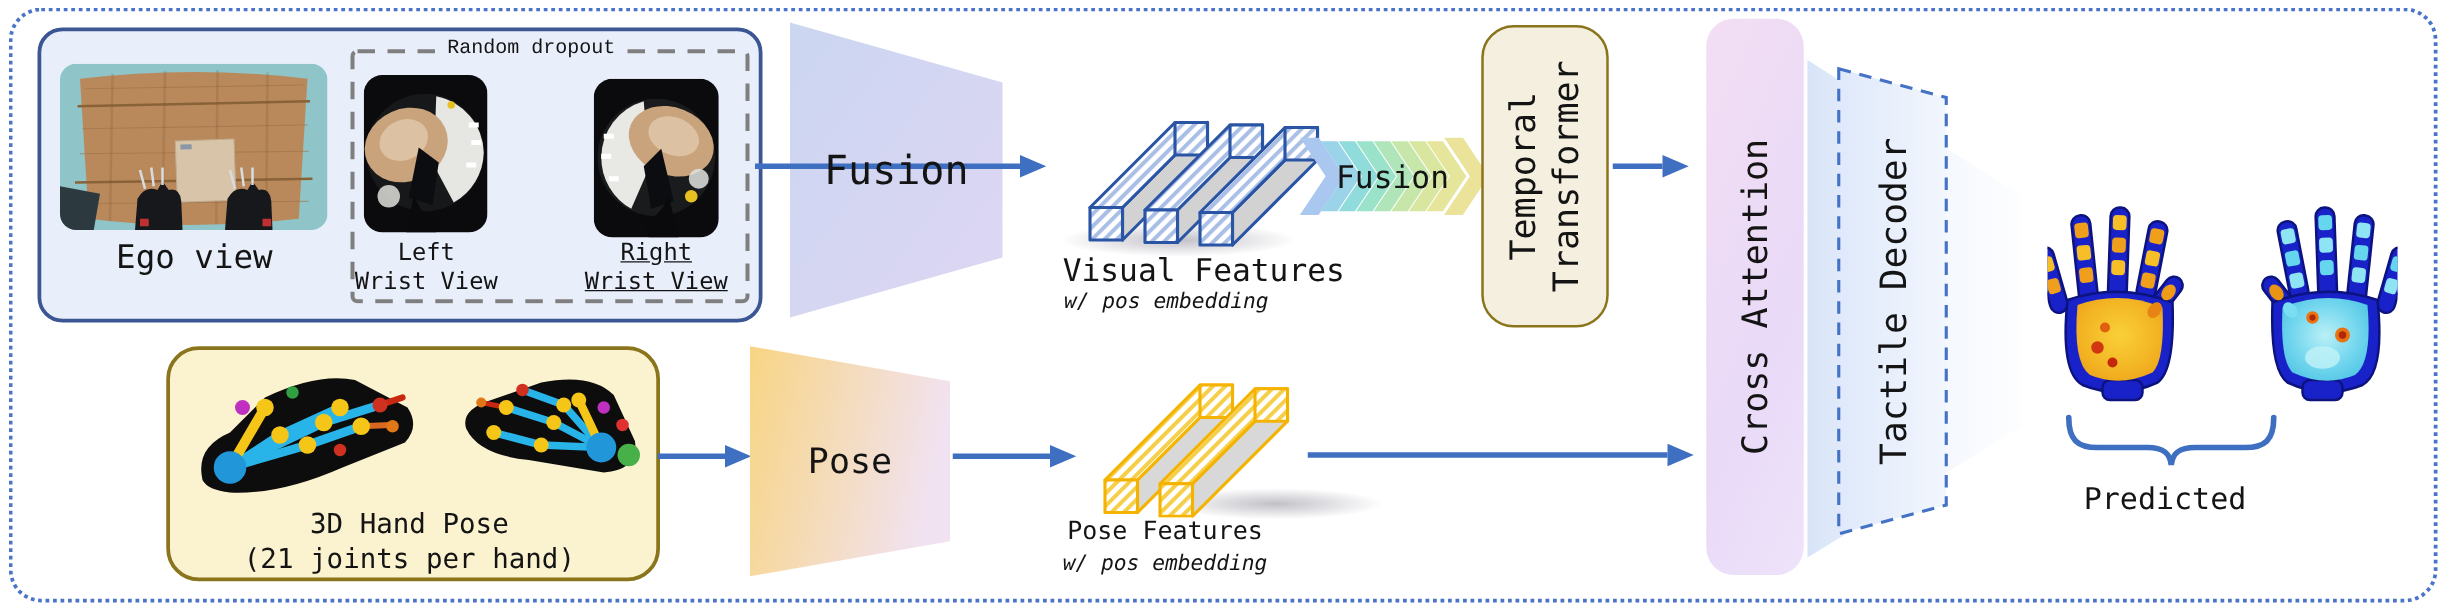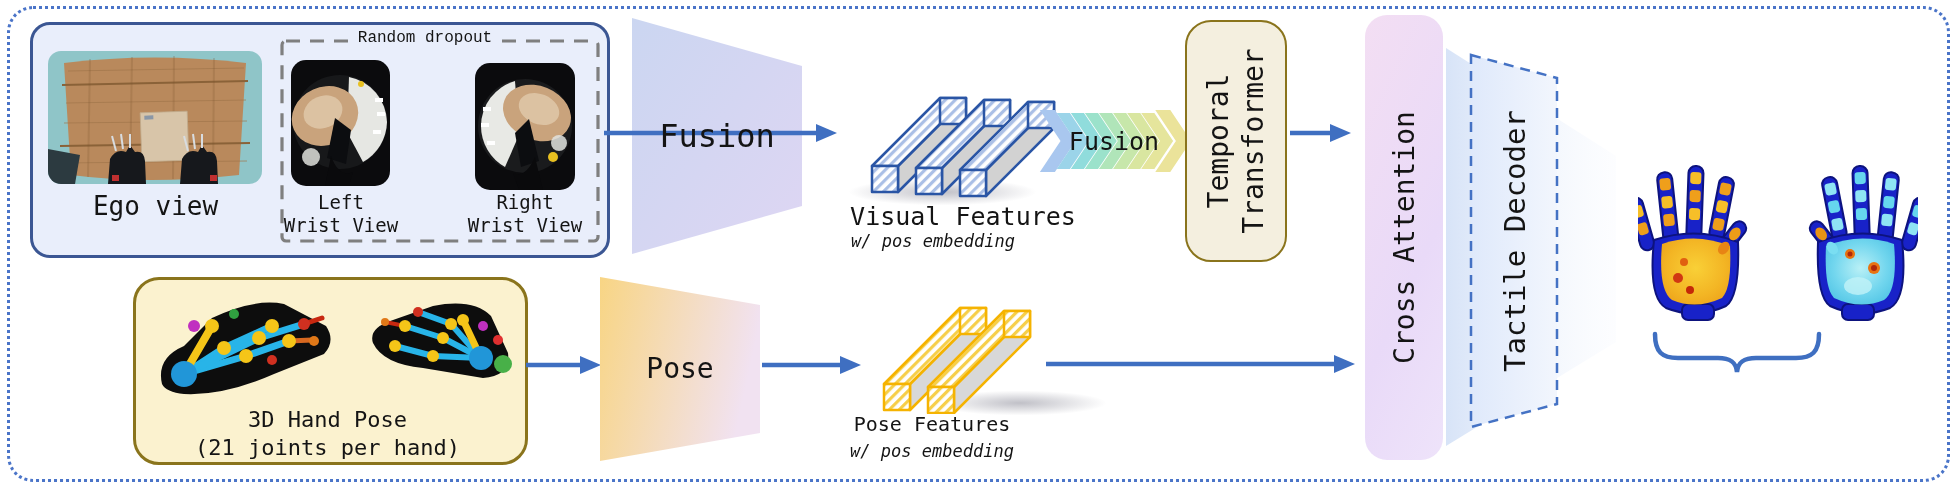--- a/index.html
+++ b/index.html
@@ -169,21 +169,21 @@
         <path d="M60,94 Q50,116 38,110 L44,127 L68,127 Z" fill="#0a0a0c"></path>
         <g fill="#ffffff">
             <rect x="8" y="44" width="8" height="4"></rect>
             <rect x="6" y="60" width="8" height="4"></rect>
             <rect x="12" y="78" width="8" height="4"></rect>
           </g>
         <circle cx="78" cy="94" r="5" fill="#e8c020"></circle>
         <circle cx="84" cy="80" r="8" fill="#e2e3df" opacity="0.85"></circle>
       </g>
     </svg>
-    <div class="lbl wrist-lbl abs" style="left:432px;top:166px;width:120px;">
+    <div class="lbl wrist-lbl abs" style="left:432px;top:166px;width:120px;text-decoration:underline;">
       <span style="display:block">Right</span>
       <span style="display:block">Wrist View</span>
     </div>
   </div>
 
   <svg class="abs" style="left:628px;top:16px;" width="178" height="240" viewBox="0 0 178 240">
     <defs>
       <linearGradient id="gdino" x1="0" y1="0" x2="1" y2="1">
         <stop offset="0" stop-color="#cbd6f1"></stop>
           <stop offset="1" stop-color="#ded6f3"></stop>
@@ -370,20 +370,21 @@
           <ellipse cx="103" cy="76" rx="5" ry="7" fill="#ea9414"></ellipse>
           <ellipse cx="103" cy="94" rx="5" ry="7" fill="#7adef2"></ellipse>
         </g>
     </g>
   </svg>
 
   <svg class="abs" style="left:1652px;top:330px;" width="172" height="46" viewBox="0 0 172 46">
     <path class="brace-path" d="M3,4 C3,22 10,28 26,28 L66,28 C78,28 84,32 85,42 C86,32 92,28 104,28 L144,28 C160,28 167,22 167,4"></path>
   </svg>
   <div class="lbl predicted-lbl abs">
+    <span style="display:block">Predicted</span>
   </div>
 
   <div class="pose-box abs">
     <svg class="abs" style="left:18px;top:16px;" width="190" height="106" viewBox="0 0 190 106">
       <path d="M8,88 Q2,62 30,50 L58,22 Q100,2 130,8 L172,30 Q182,45 170,58 L120,78 Q70,100 30,98 Q12,96 8,88 Z" fill="#0d0d0d"></path>
       <g stroke="#28b4e8" stroke-width="7" stroke-linecap="round">
         <path d="M30,78 L70,52"></path>
           <path d="M30,78 L92,60"></path>
           <path d="M30,78 L105,42"></path>
         <path d="M70,52 L118,30"></path>

